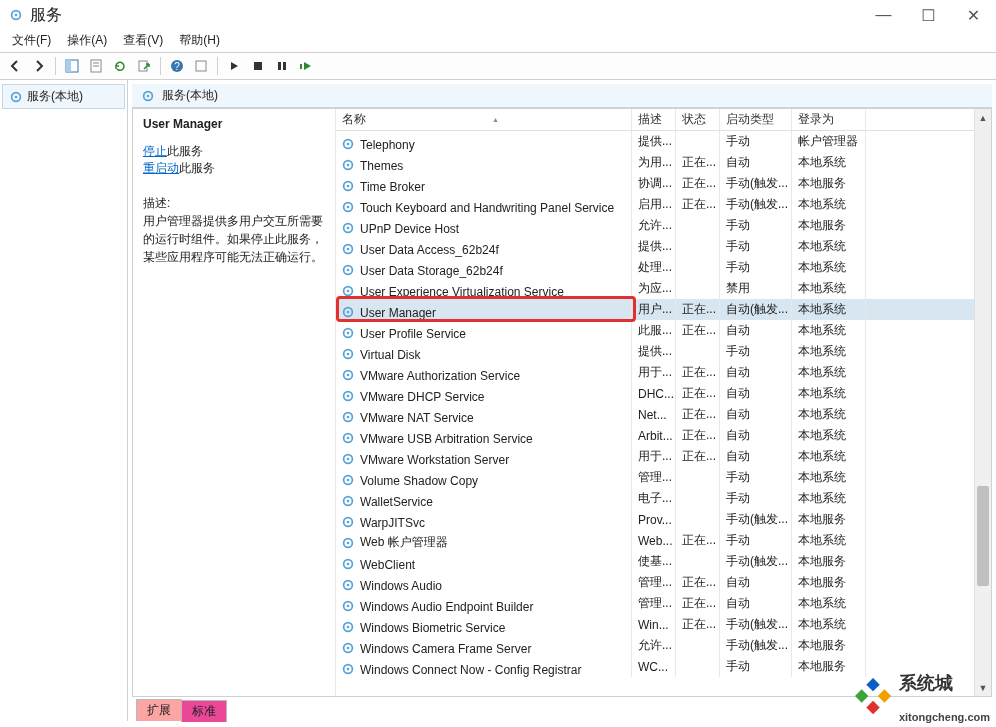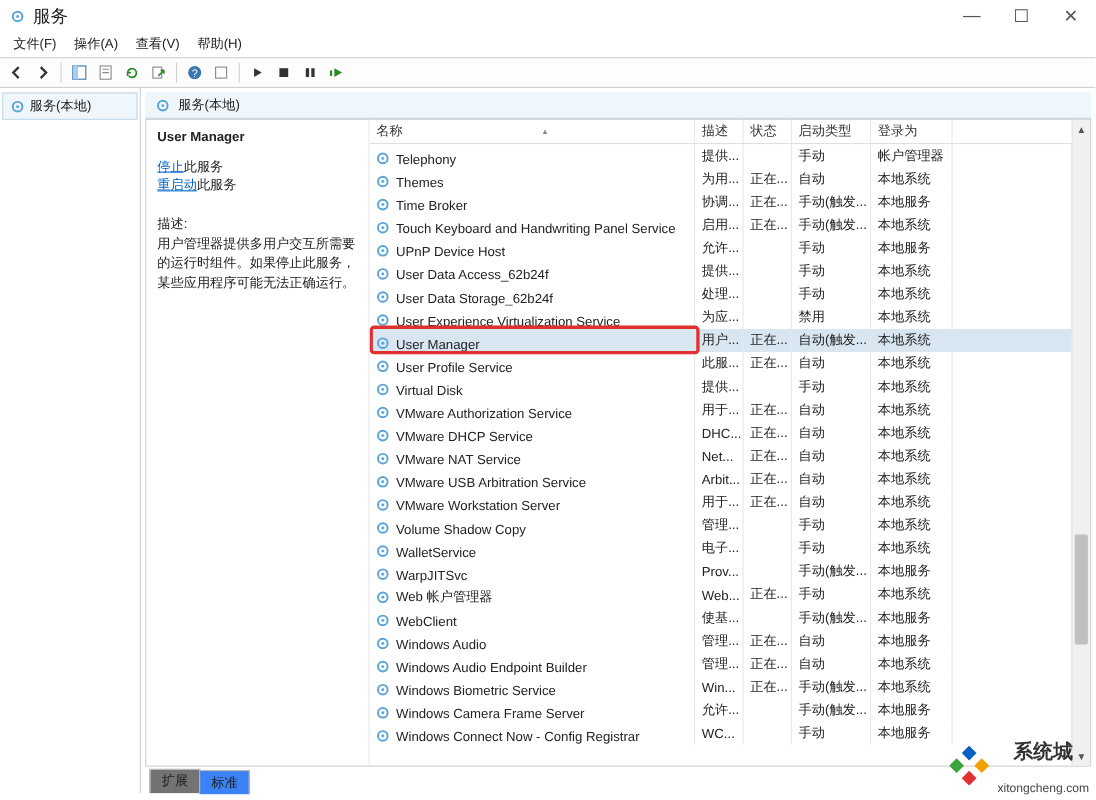--- a/index.html
+++ b/index.html
@@ -53,25 +53,25 @@
   .row .c-name { display:flex; align-items:flex-end; padding-left: 4px;}
   .row.selected { background: #d8e6f2; }
   .highlight-box { position: absolute; border: 3px solid #e03030; border-radius: 4px; pointer-events: none; }
   
   .vscroll { width: 17px; background: #f0f0f0; display: flex; flex-direction: column; border-left: 1px solid #e0e0e0; }
   .vs-btn { height: 17px; display:flex; align-items:center; justify-content:center; font-size:9px; color:#555;}
   .vs-track { flex:1; position:relative;}
   .vs-thumb { position:absolute; left:2px; right:2px; background:#c0c0c0; border-radius:2px;}
   
   .tabs { height: 22px; display: flex; align-items: flex-end; padding-left: 4px; font-size: 12px; margin: 0 4px;}
-  .tab { padding: 2px 10px; border: 1px solid #b8b8b8; border-bottom: none; background: #737373; margin-right: -1px; position:relative;}
-  .tab.inactive { background: #3b82f6; top:1px;}
-  
-  .watermark { position: absolute; right: 6px; bottom: 4px; display:flex; align-items:center; gap:6px; font-size:18px; font-weight:bold; color:#333;text-align:center;}
-  .wm-url { font-size: 11px; font-weight:normal; color:#444; display:block;margin-top:16px;}
+  .tab { padding: 2px 10px; border: 1px solid #b8b8b8; border-bottom: none; background: #fca5a5; margin-right: -1px; position:relative;}
+  .tab.inactive { background: #ec4899; top:1px;}
+  
+  .watermark { position: absolute; right: 6px; bottom: 4px; display:flex; align-items:center; gap:6px; font-size:18px; font-weight:bold; color:#333;}
+  .wm-url { font-size: 11px; font-weight:bold; color:#444; display:block;margin-top:16px;}
   .wm-icon svg { display:block;}
   
   .gear-icon svg { display:block;}
 </style>
 </head>
 <body>
 
 <div class="titlebar">
   <span class="app-icon gear-icon">
     <svg width="14" height="14" viewBox="0 0 16 16">

